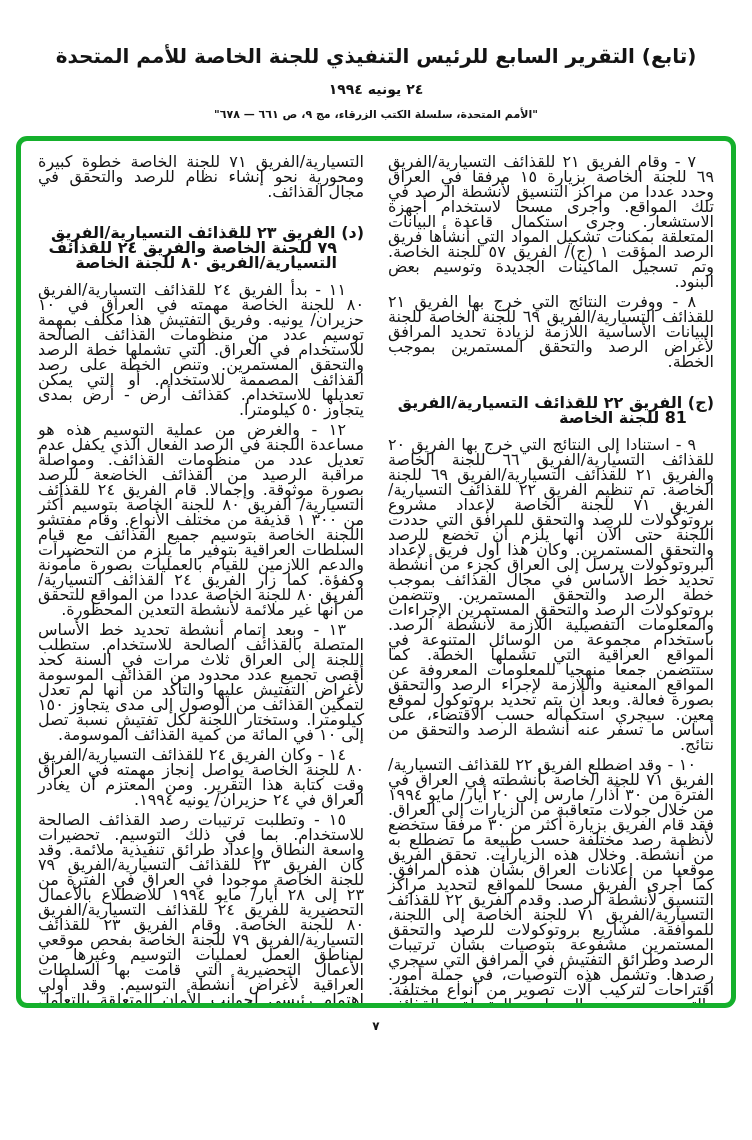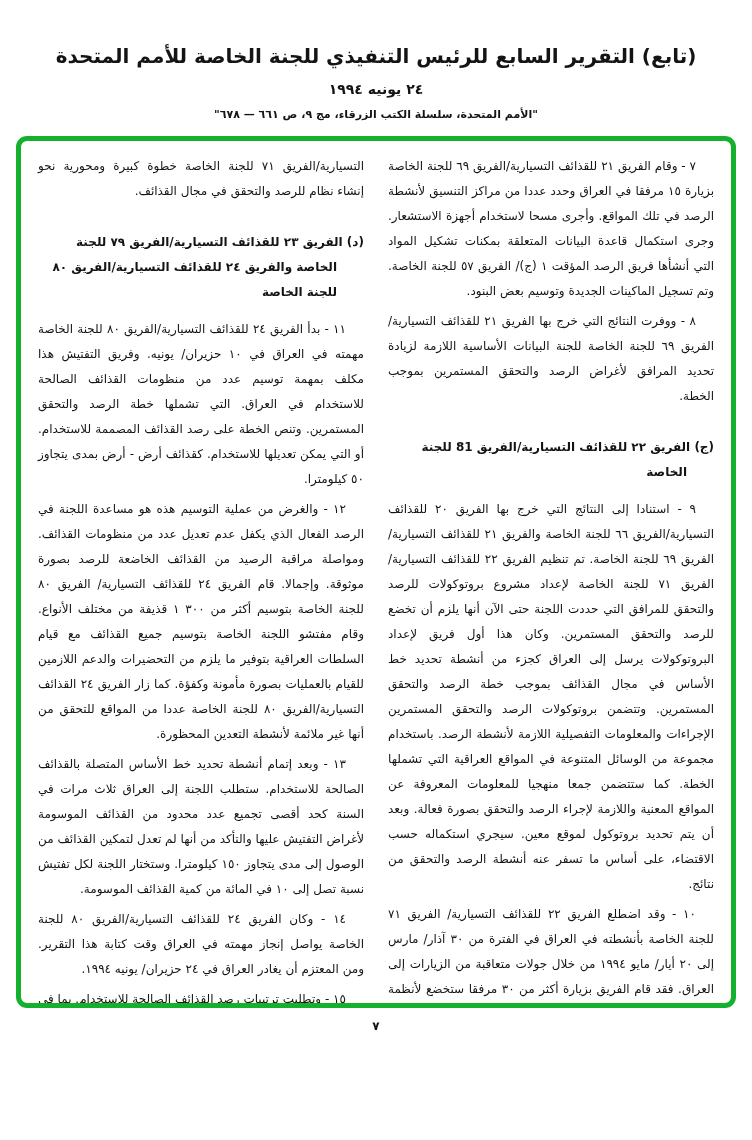--- a/index.html
+++ b/index.html
@@ -11,21 +11,21 @@
   .doc-title { font-size:20px; font-weight:bold; letter-spacing:0; }
   .doc-date { font-size:14px; font-weight:bold; margin-top:13px; }
   .doc-source { font-size:11px; font-weight:bold; margin-top:11px; }
 
   .content-box {
     position:absolute; top:136px; left:16px; width:720px; height:872px;
     border:5px solid var(--green); border-radius:11px;
     padding:13px 17px 10px 17px; overflow:hidden;
   }
   .columns { display:flex; direction:rtl; gap:24px; height:100%; }
-  .col { flex:1 1 0; direction:rtl; text-align:justify; font-size:12px; line-height:25px; }
+  .col { flex:1 1 0; direction:rtl; text-align:justify; font-size:16px; line-height:15px; }
 
   .para { text-indent:18px; margin-bottom:5px; }
   .para.continuation { text-indent:0; }
   .heading {
     font-weight:bold; margin-top:26px; margin-bottom:7px;
     padding-right:27px; text-indent:-27px; text-align:right;
   }
   .para.after-heading { margin-top:12px; }
 
   .page-number {

